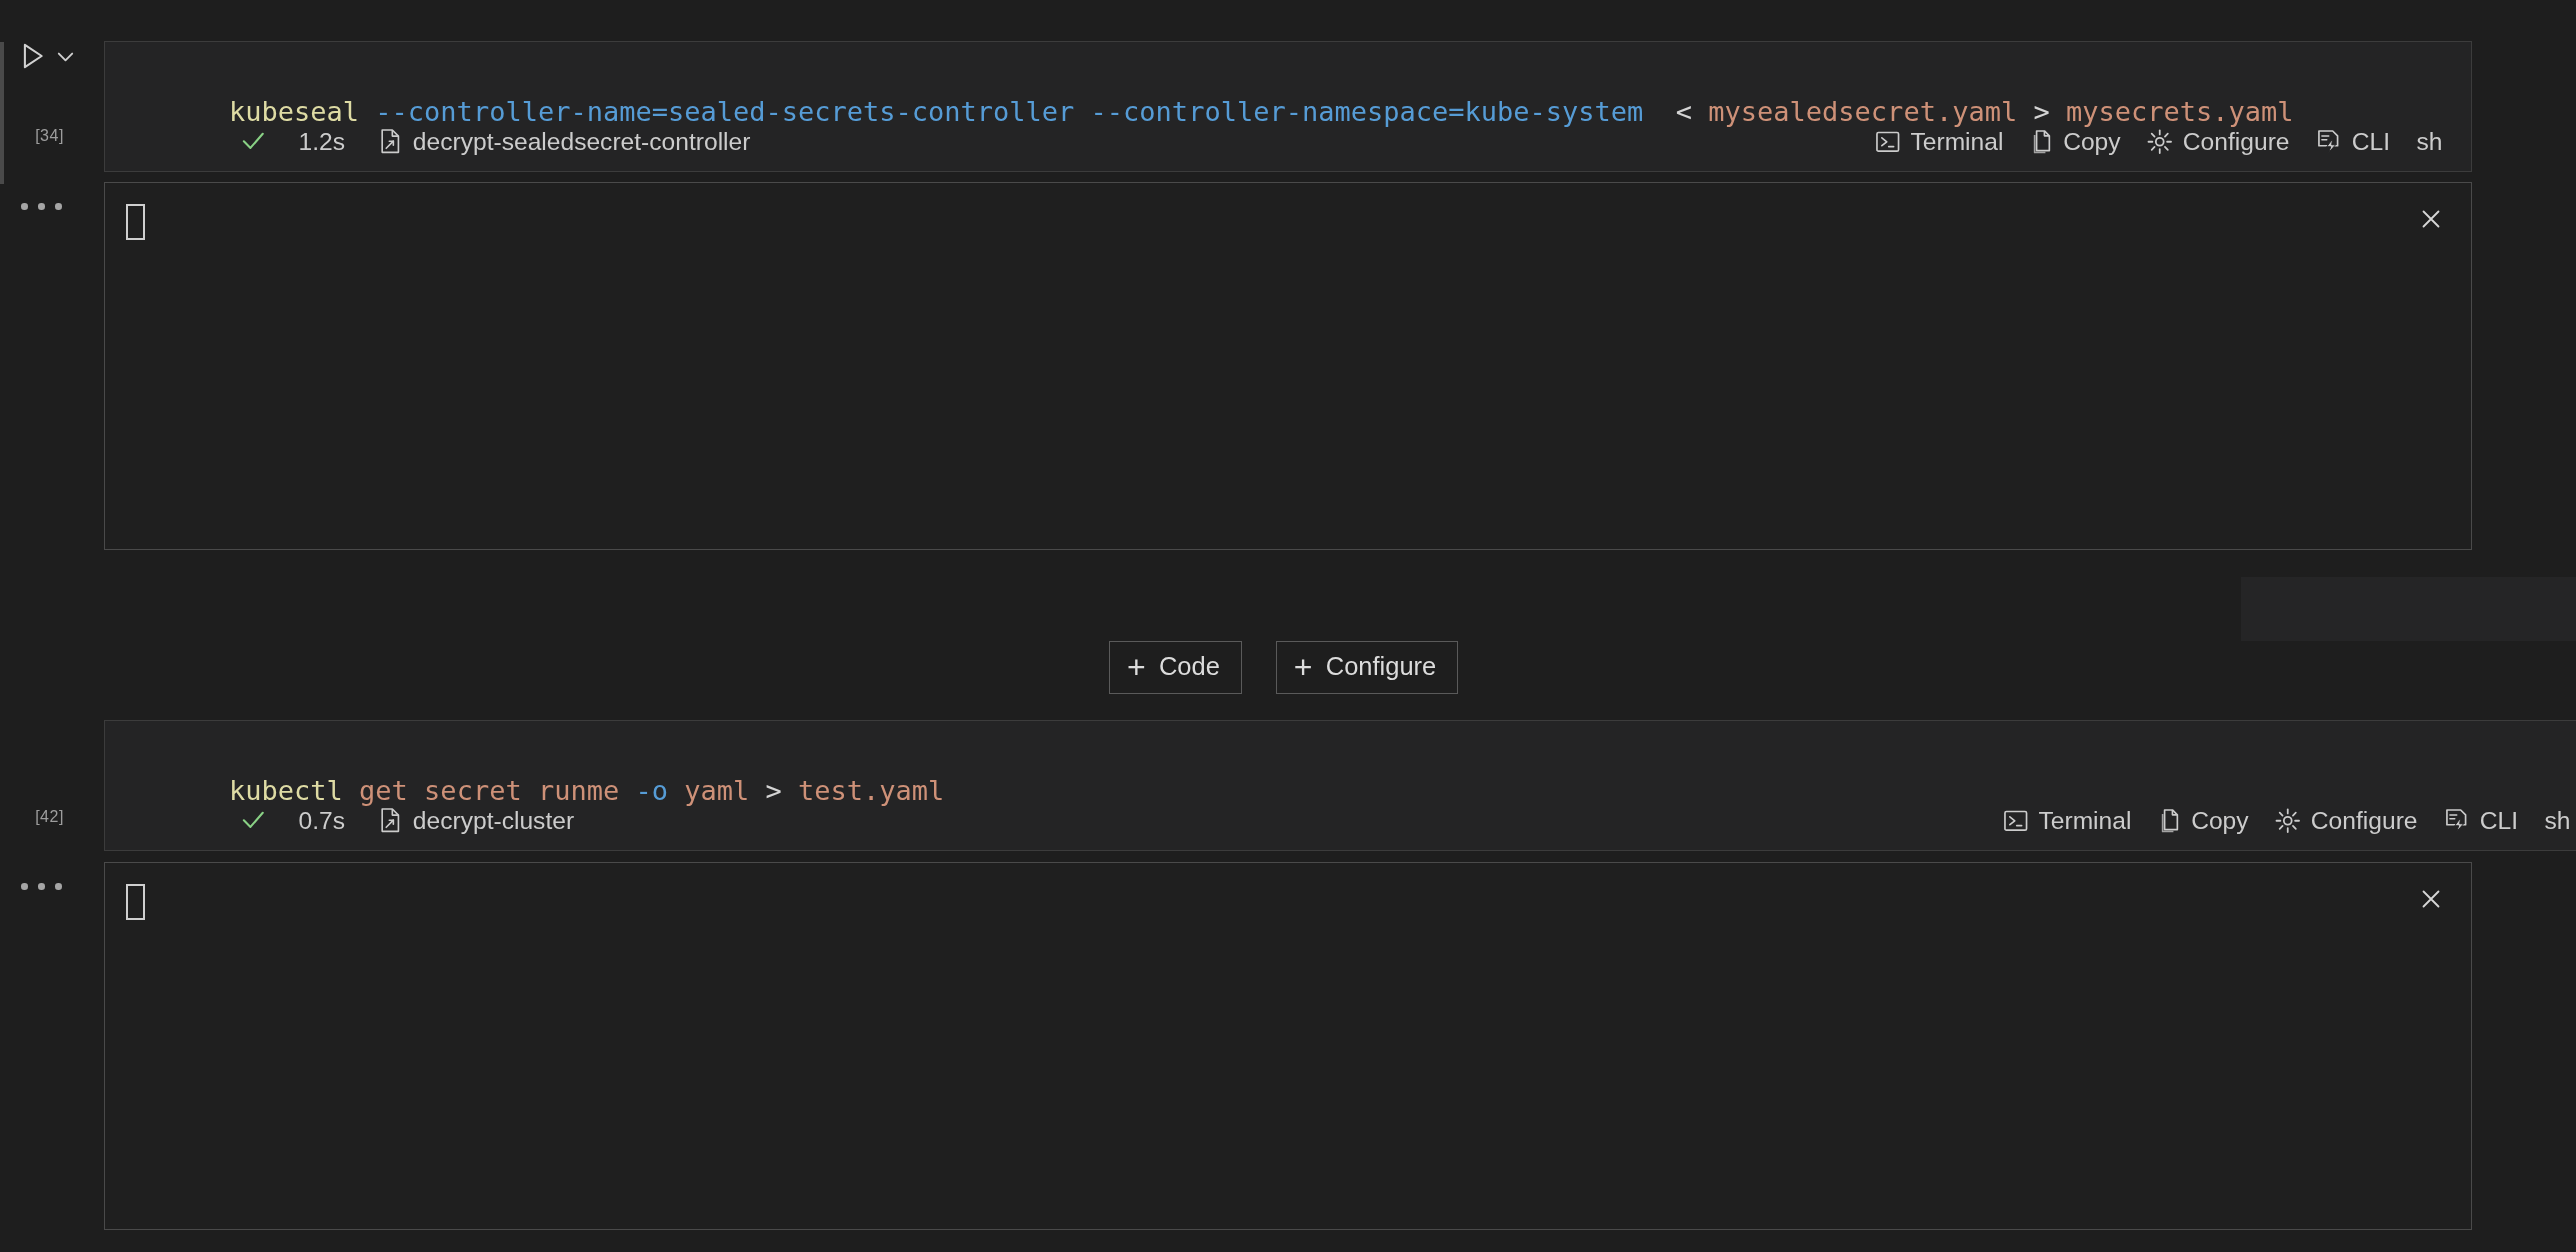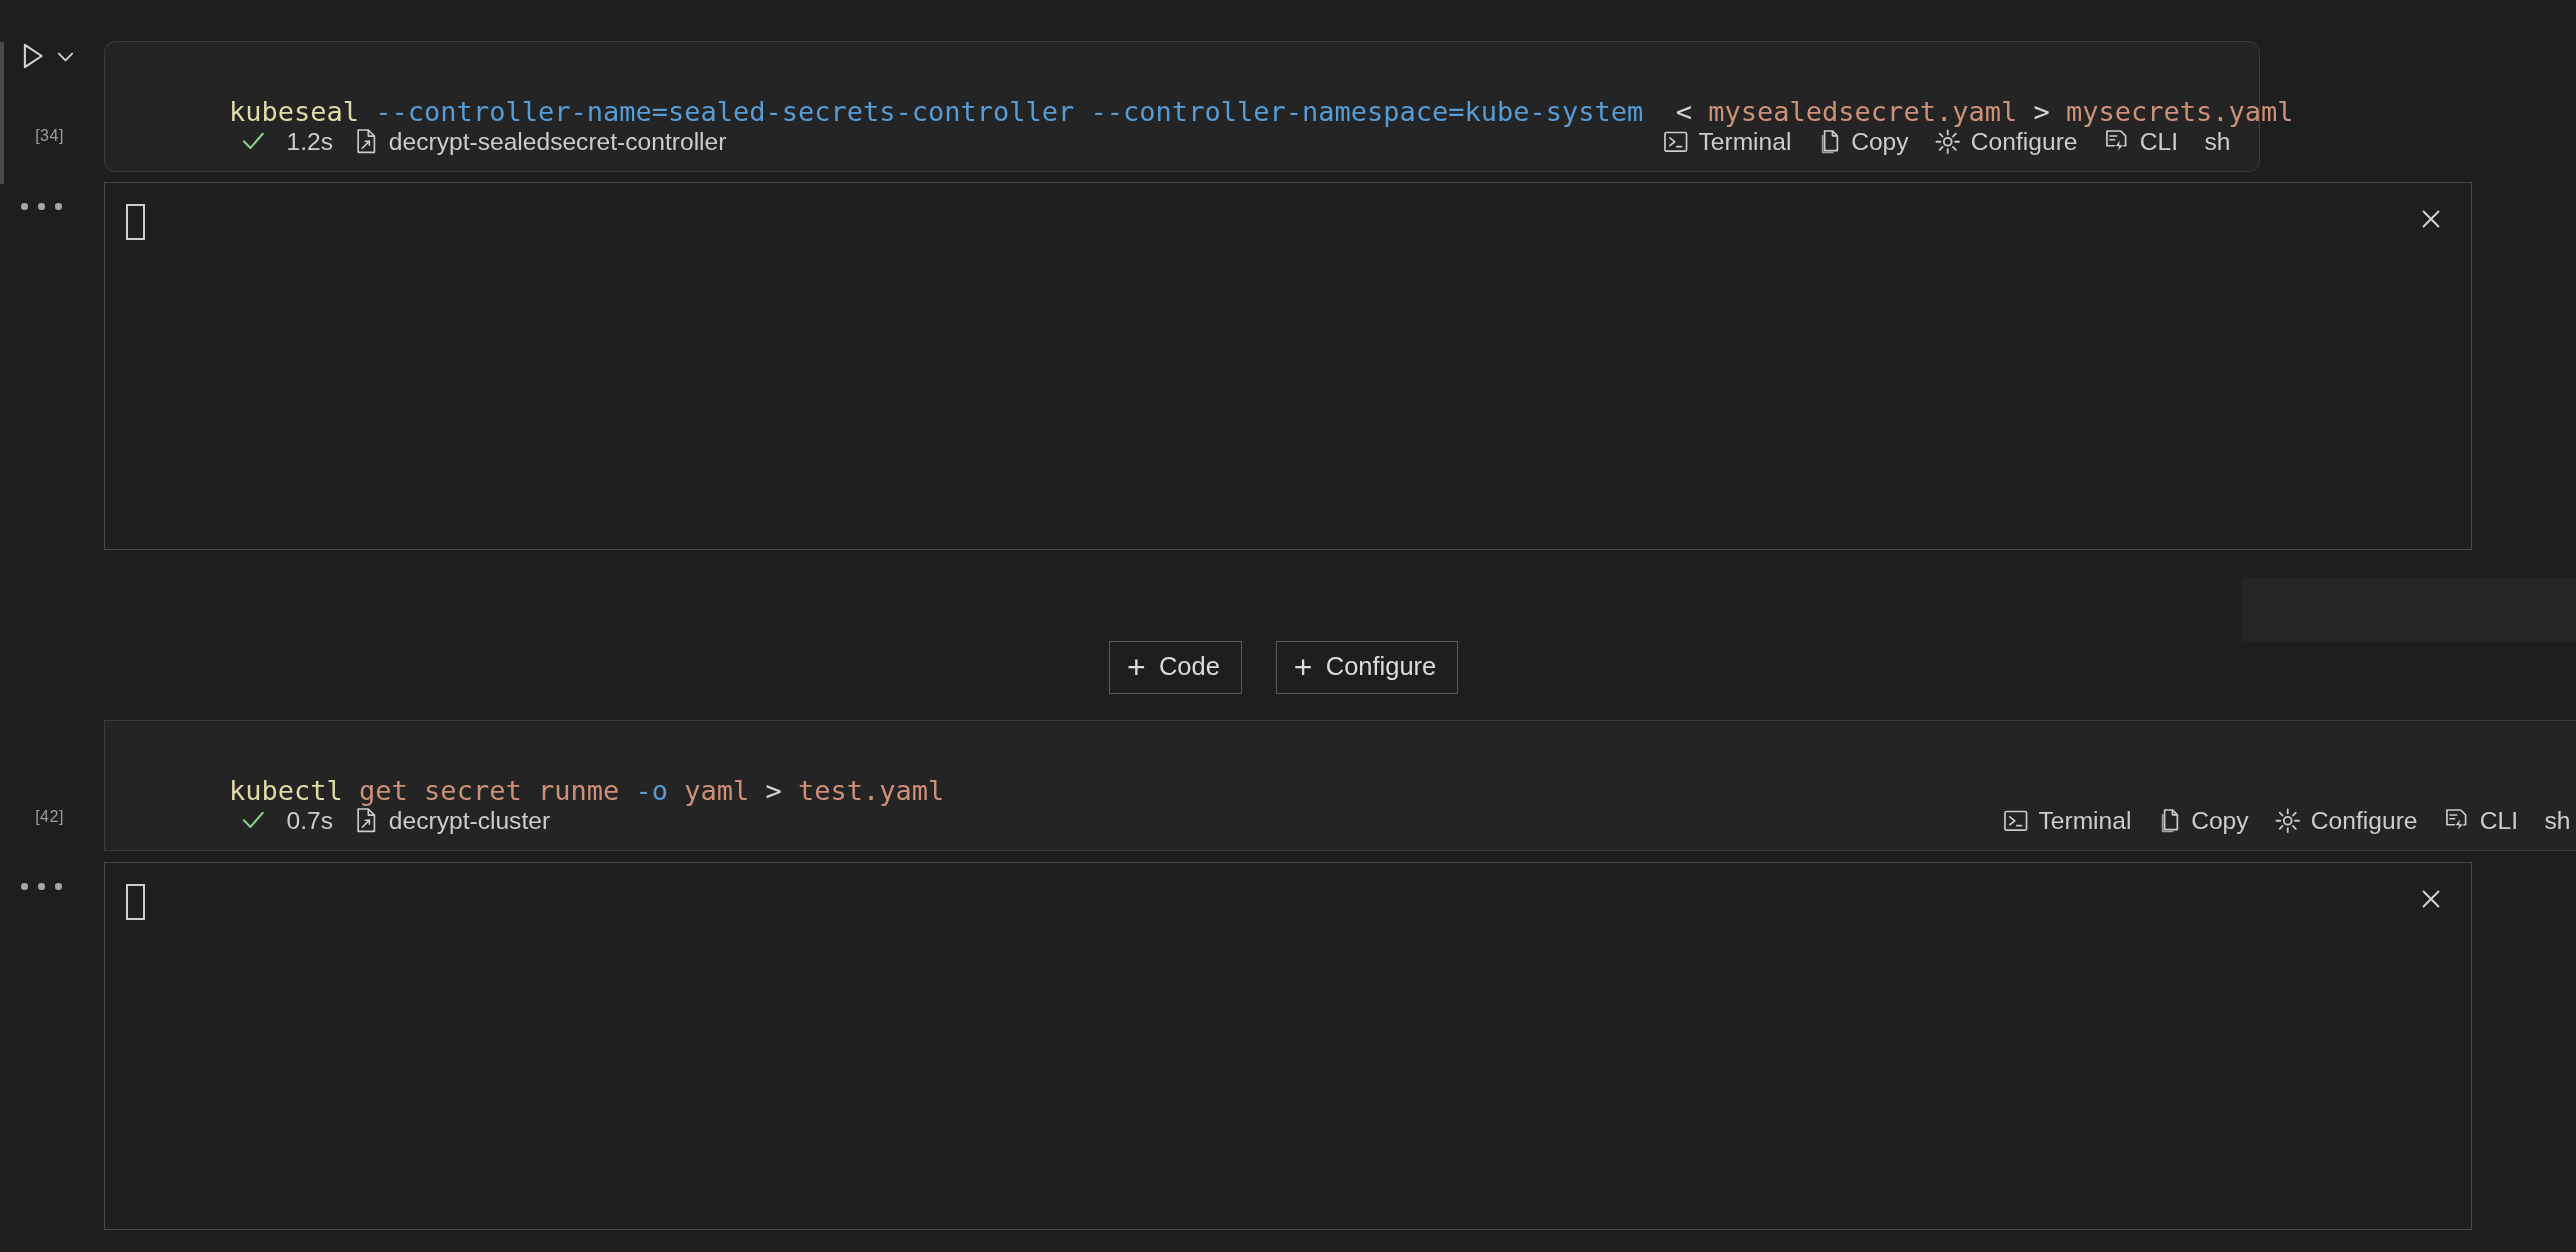--- a/index.html
+++ b/index.html
@@ -70,21 +70,21 @@
     position: absolute;
     left: 0; right: 0;
     display: flex;
     align-items: center;
     color: #cccccc;
     font-size: 24.6px;
   }
   .status-left {
     display: flex;
     align-items: center;
-    gap: 0;
+    gap: 12px;
     padding-left: 123px;
   }
   .status-right {
     margin-left: auto;
     display: flex;
     align-items: center;
     padding-right: 21px;
   }
   .sb-item {
     display: flex;
@@ -166,21 +166,21 @@
 </div>
 
 <div class="gutter" style="top:127px;">[34]</div>
 
 <div class="ellipsis" style="left:21px;top:203px;">
   <i></i>
   <i></i>
   <i></i>
 </div>
 
-<div class="cell" style="left:104px;top:41px;width:2156px;height:131px;border-radius:11px;">
+<div class="cell" style="left:104px;top:41px;width:2368px;height:131px;">
 
   <div class="cmd-line" style="left:59px;top:23px;">
     <span class="tok-cmd">kubeseal</span><span class="tok-op"> </span><span class="tok-flag">--controller-name=sealed-secrets-controller</span><span class="tok-op"> </span><span class="tok-flag">--controller-namespace=kube-system</span><span class="tok-op">  &lt; </span><span class="tok-str">mysealedsecret.yaml</span><span class="tok-op"> &gt; </span><span class="tok-str">mysecrets.yaml</span>
   </div>
 
   <div class="statusbar" style="top:76px;height:47px;">
     <div class="status-left">
 
       <span class="sb-item plain">
         <span class="check">

